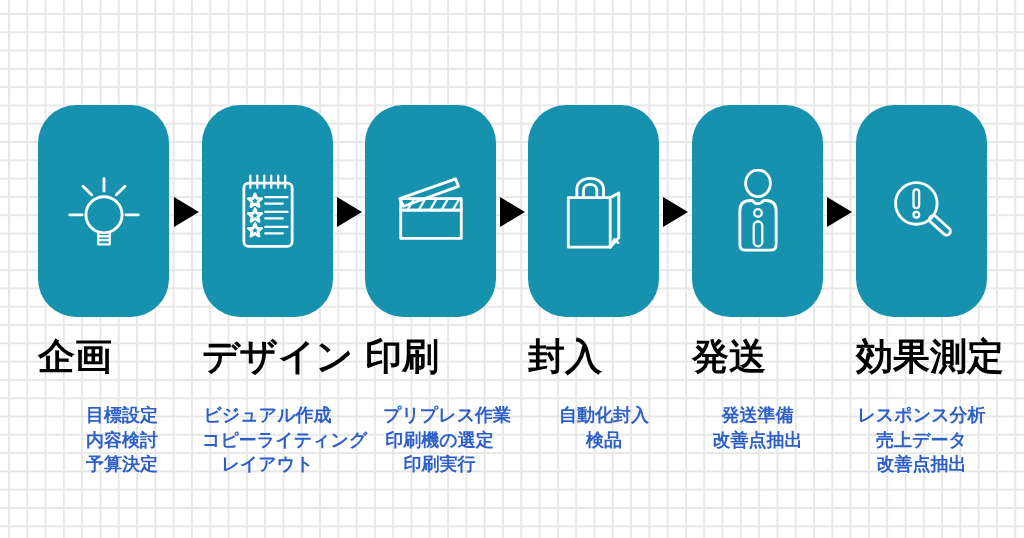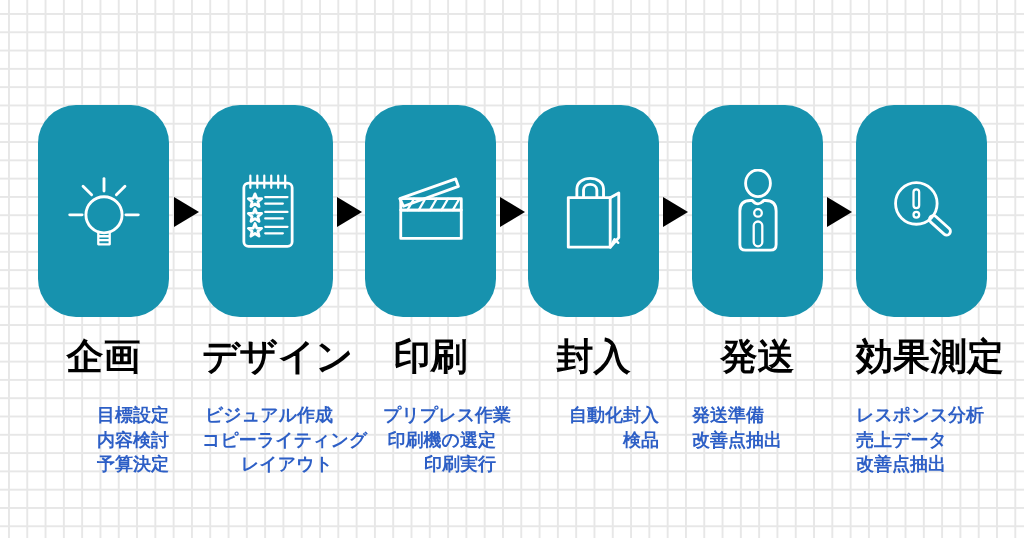--- a/index.html
+++ b/index.html
@@ -22,30 +22,30 @@
     background: var(--box-teal,#1792ae);
     display:flex; align-items:center; justify-content:center;
   }
   .ic { color: var(--icon-stroke,#ffffff); fill:none; stroke:currentColor;
         stroke-width:3; stroke-linecap:round; stroke-linejoin:round; }
   .ic .thin { stroke-width:2.4; }
   .title {
     margin-top:20px; line-height:40px;
     font-size:37px; font-weight:bold;
     color: var(--title-black,#000000);
-    text-align:center; white-space:nowrap;
+    white-space:nowrap;
   }
   .items {
     margin-top:26px;
     font-size:18px; line-height:24.5px; font-weight:bold;
     color: var(--item-blue,#2d5fc6);
     white-space:nowrap;
   }
-  .items.center { }
-  .items.left   { text-align:right; }
+  .items.center { text-align:center; }
+  .items.left   { text-align:center; }
   .p37 { padding-left:37px; }
   .p0  { padding-left:0; }
   .p18 { padding-left:18px; }
   .p21 { padding-left:21px; }
   .arrow {
     position:absolute; top:197px;
     width:0; height:0;
     border-top:15px solid transparent;
     border-bottom:15px solid transparent;
     border-left:25px solid var(--arrow-black,#000000);

